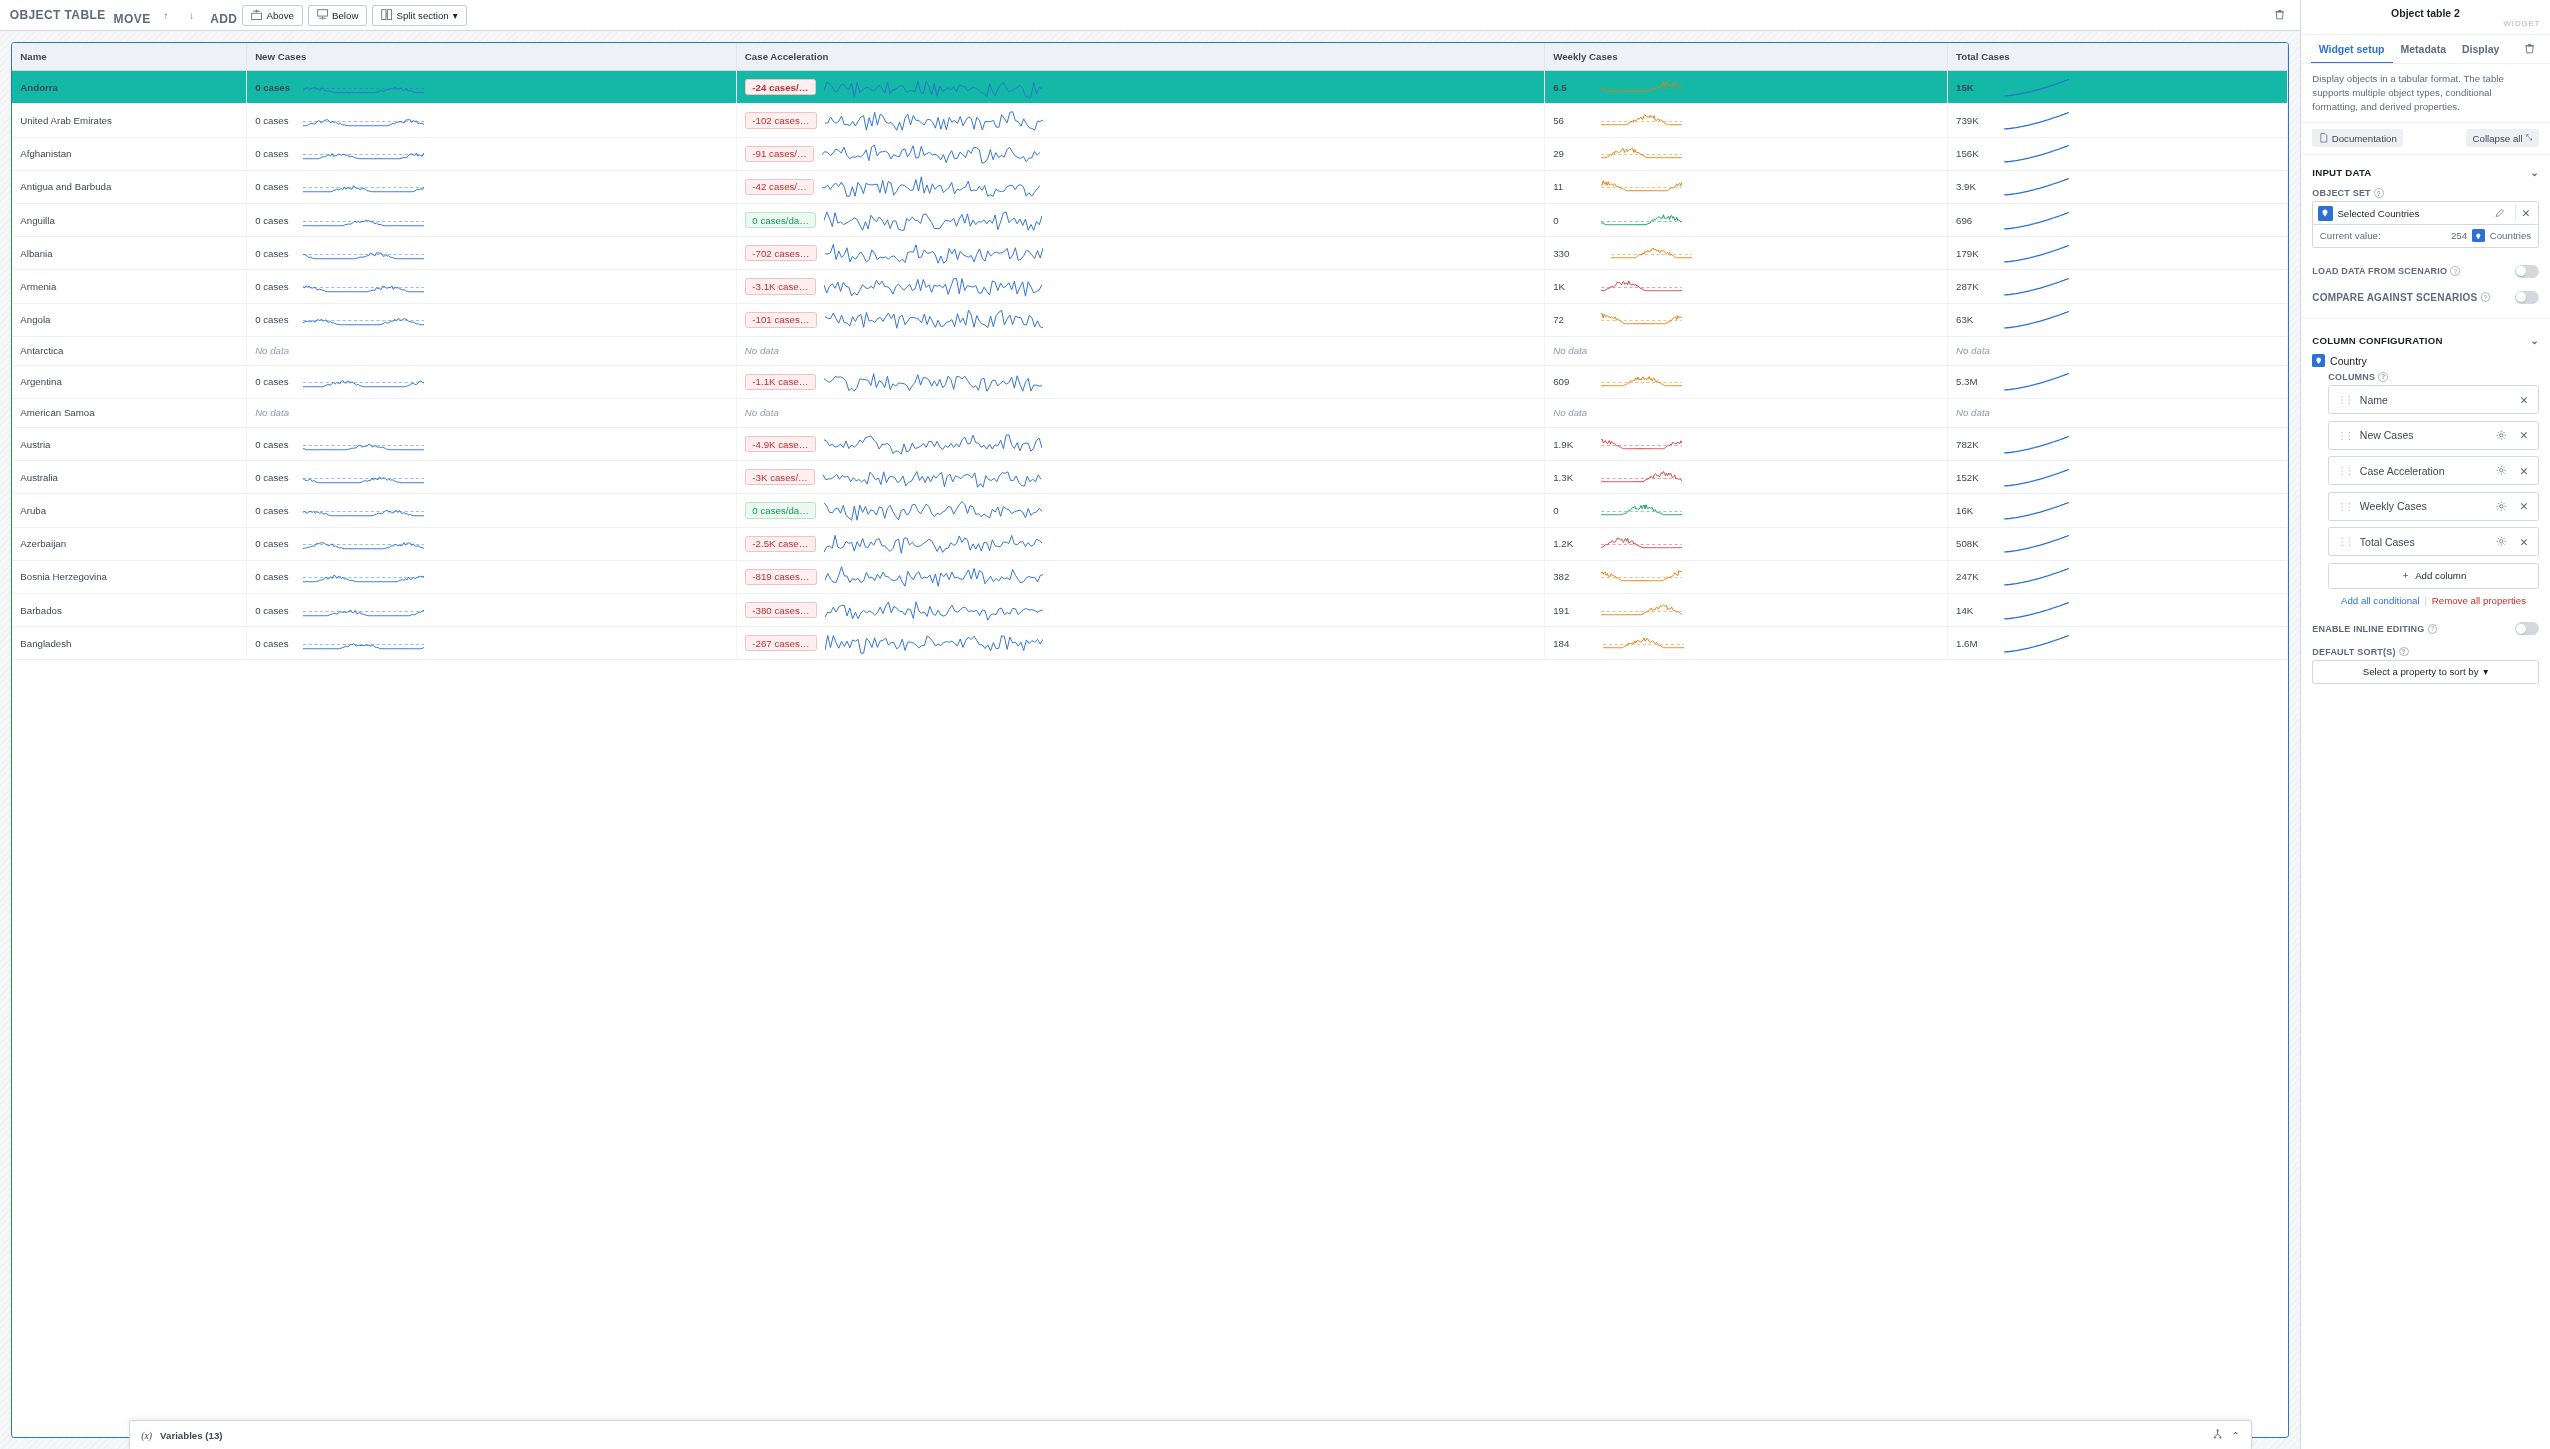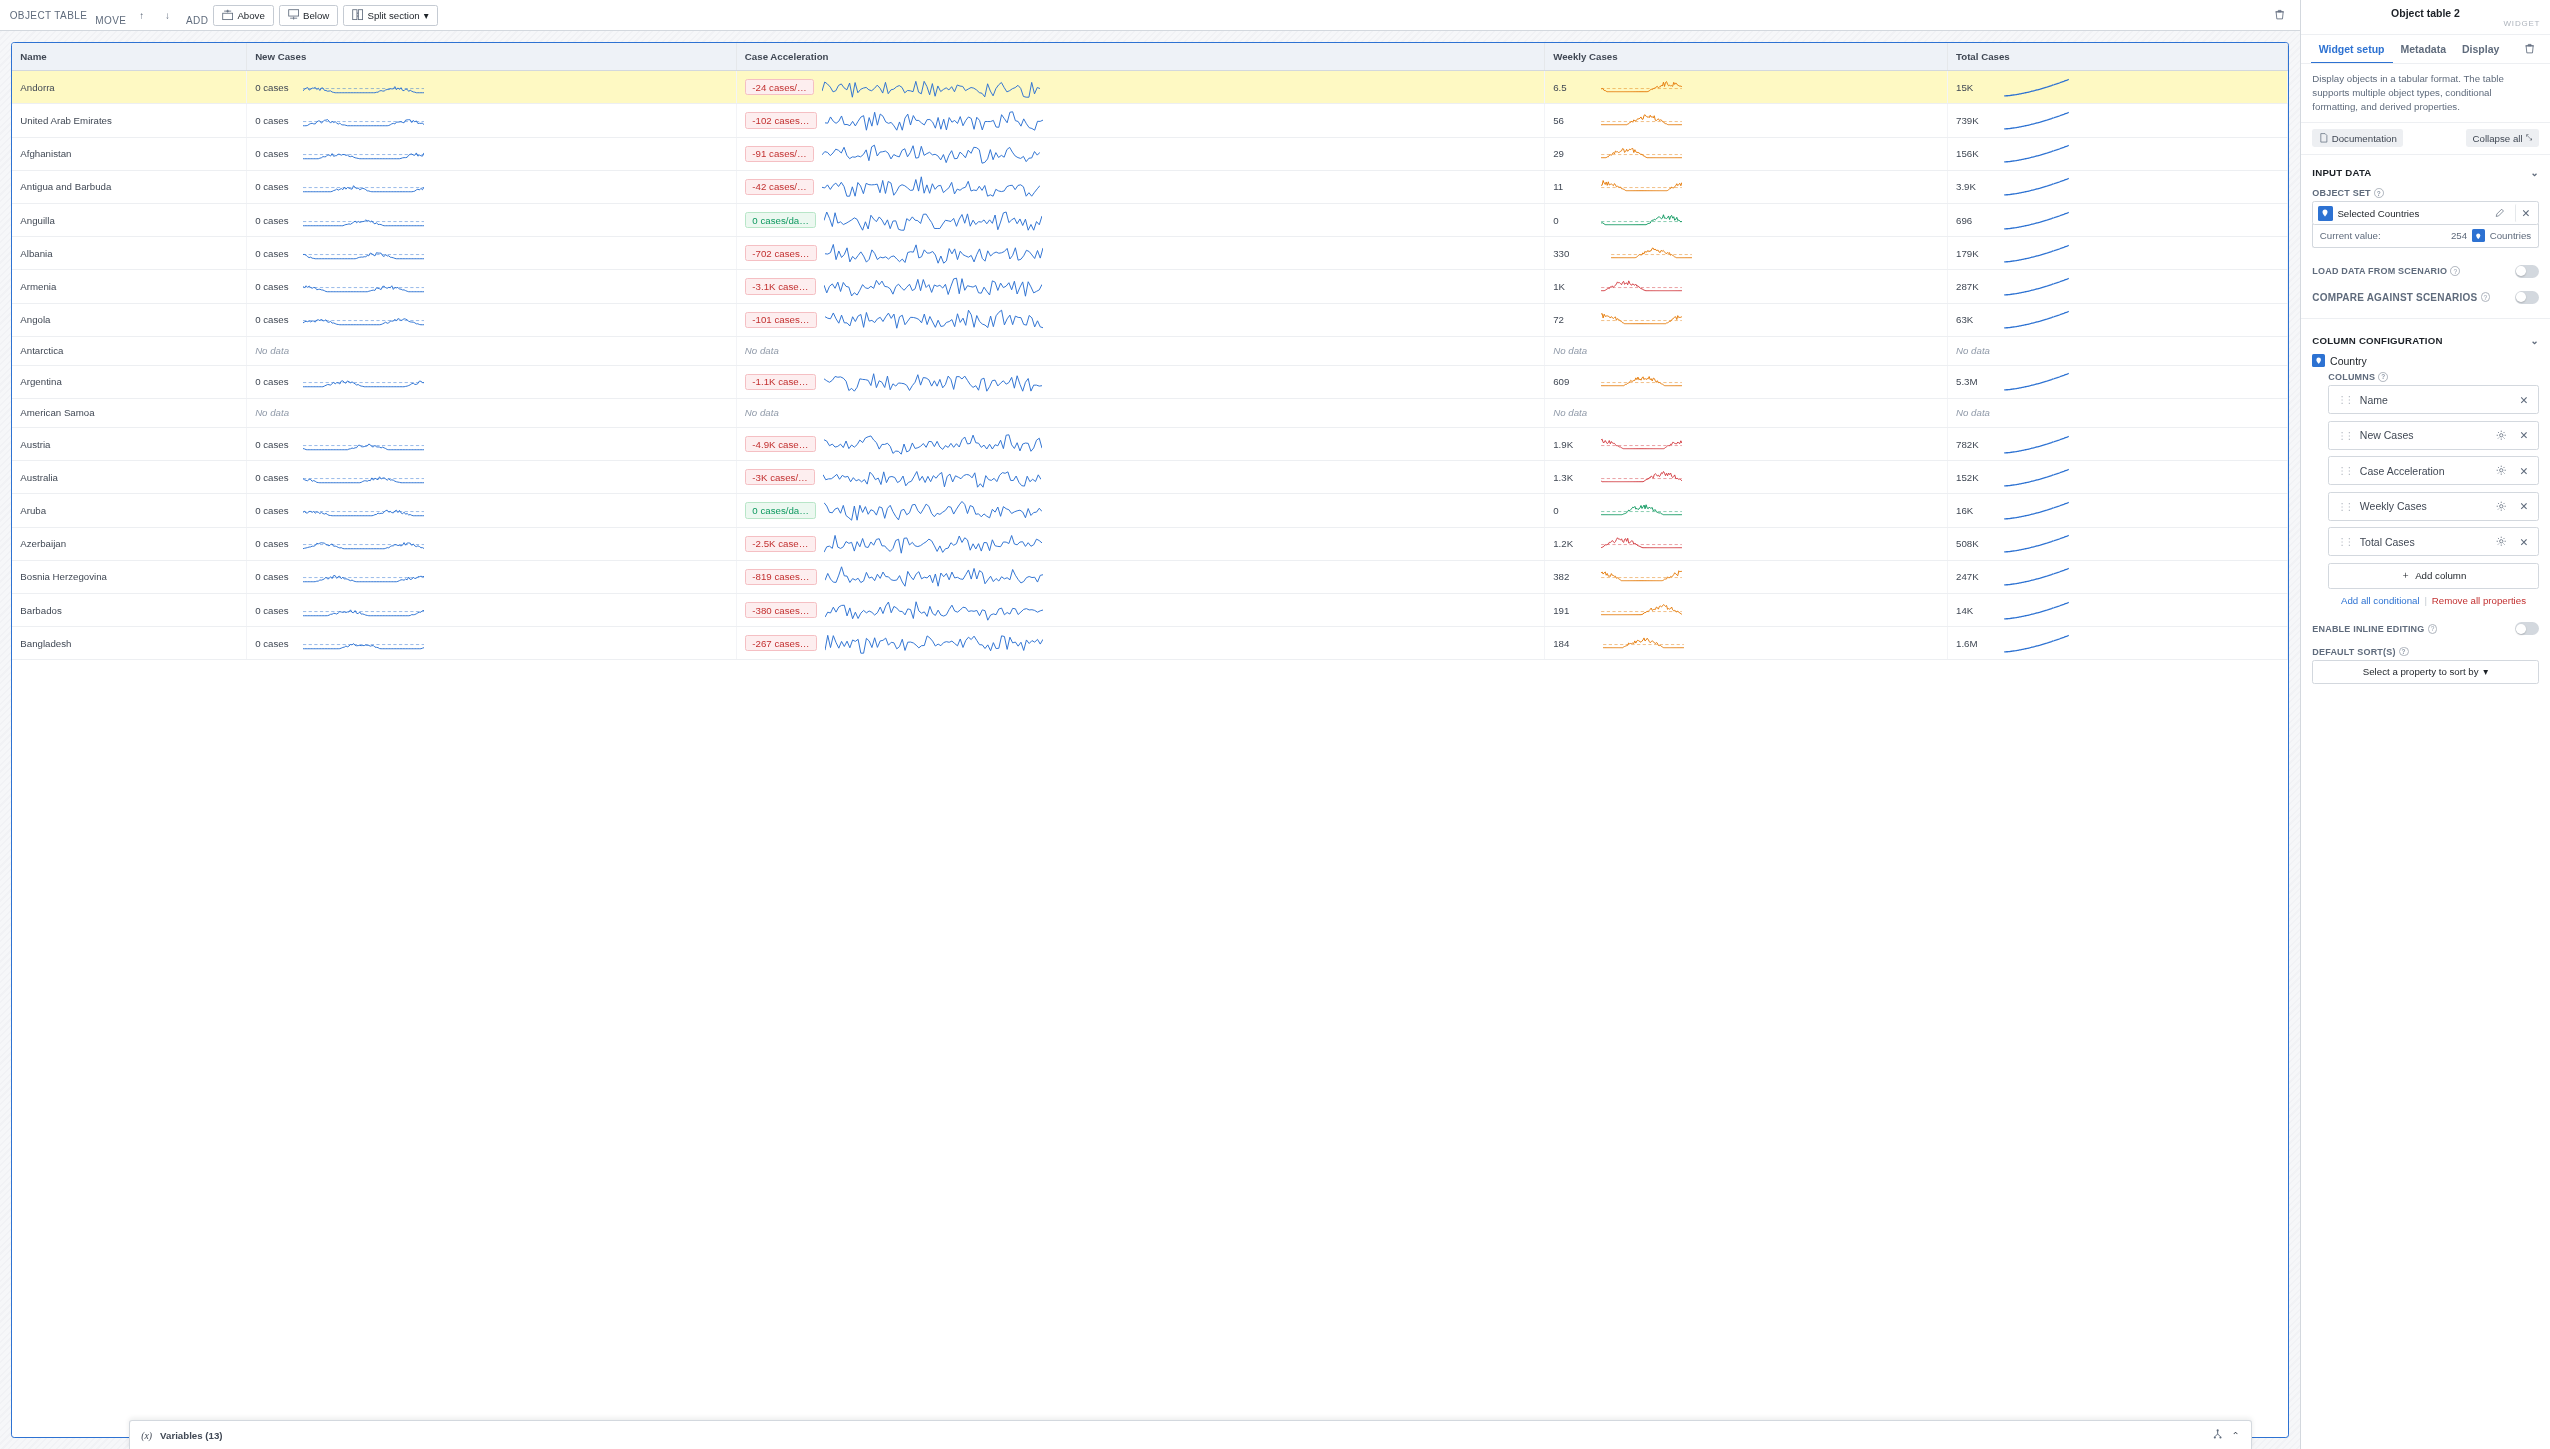--- a/index.html
+++ b/index.html
@@ -1,34 +1,34 @@
 <!DOCTYPE html>
 <html style="font-size:13px"><head>
   <meta charset="utf-8">
   <style>
     * { box-sizing: border-box; margin: 0; padding: 0; }
     body { font-family: -apple-system, BlinkMacSystemFont, "Segoe UI", Helvetica, Arial, sans-serif; font-size: 10.5px; color: #1c2127; background: #f6f7f9; overflow: hidden; }
     .app { display: flex; height: 100vh; }
     .main { flex: 1; display: flex; flex-direction: column; min-width: 0; }
     .toolbar { display: flex; align-items: center; height: 31px; padding: 0 9.7px; background: #fff; border-bottom: 0.8px solid #d3d8de; gap: 8px; }
-    .toolbar-label { font-size: 10px; font-weight: 400; letter-spacing: 0.4px; color: #5f6b7c; text-transform: uppercase; }
+    .toolbar-label { font-size: 12px; font-weight: 700; letter-spacing: 0.4px; color: #5f6b7c; text-transform: uppercase; }
     .toolbar-group { display: flex; align-items: flex-end; gap: 4.8px; }
     .tbtn { display: inline-flex; align-items: center; gap: 4px; height: 21px; padding: 0 8px; background: #fff; border: 0.8px solid #c5cbd3; border-radius: 2.4px; cursor: pointer; font-size: 9.7px; color: #1c2127; }
     .tbtn-icon-only { width: 21px; padding: 0; justify-content: center; }
     .tbtn-bare { border: none; background: transparent; color: #5f6b7c; }
     .tbtn-bare.tbtn-icon-only { color: #5f6b7c; }
     .toolbar-spacer { flex: 1; }
     .icon { display: inline-flex; align-items: center; justify-content: center; }
     .canvas-wrap { flex: 1; overflow: hidden; padding: 11.3px; background: repeating-linear-gradient(135deg, #f1f2f5 0, #f1f2f5 1.6px, #f6f7f9 1.6px, #f6f7f9 4.8px); position: relative; display: flex; flex-direction: column; }
     .table-card { flex: 1; min-height: 0; background: #fff; border: 1.6px solid #2d72d2; border-radius: 3.2px; overflow: hidden; display: flex; flex-direction: column; }
     .table-scroll { flex: 1; overflow: auto; }
     table.data-table { width: 100%; border-collapse: collapse; table-layout: fixed; }
     .data-table thead th { position: sticky; top: 0; background: #eef2f7; border-bottom: 0.8px solid #d3d8de; border-right: 0.8px solid #e5e8eb; text-align: left; padding: 8px 8px; font-size: 9.7px; font-weight: 600; color: #404854; z-index: 2; }
     .data-table tbody td { border-bottom: 0.8px solid #edeff2; border-right: 0.8px solid #f3f4f7; padding: 4.8px 8px; font-size: 9.7px; color: #404854; vertical-align: middle; height: 29px; }
-    .data-table tbody tr.selected { background: #fef9c3; }
+    .data-table tbody tr.selected { background: #14b8a6; font-weight: bold; }
     .name-cell { font-size: 9.7px; color: #1c2127; }
     .pill { display: inline-block; padding: 1.6px 6.5px; border-radius: 2.4px; font-size: 9.7px; border: 0.8px solid; white-space: nowrap; max-width: 100%; overflow: hidden; text-overflow: ellipsis; }
     .pill-neg { background: #fdeeef; color: #c23030; border-color: #f5bfc3; }
     .pill-zero { background: #ecf8f0; color: #0f9960; border-color: #b8e6c8; }
     .no-data { color: #8f99a8; font-style: italic; }
     .spark-wrap { display: flex; align-items: center; height: 22.6px; }
     .spark-blue { stroke: #2d72d2; fill: none; stroke-width: 1.2; }
     .spark-blue-dash { stroke: #2d72d2; stroke-dasharray: 4 3; stroke-width: 1; fill: none; opacity: .6; }
     .spark-orange { stroke: #e57c0b; fill: none; stroke-width: 1.2; }
     .spark-orange-dash { stroke: #e57c0b; stroke-dasharray: 4 3; stroke-width: 1; fill: none; opacity: .6; }

